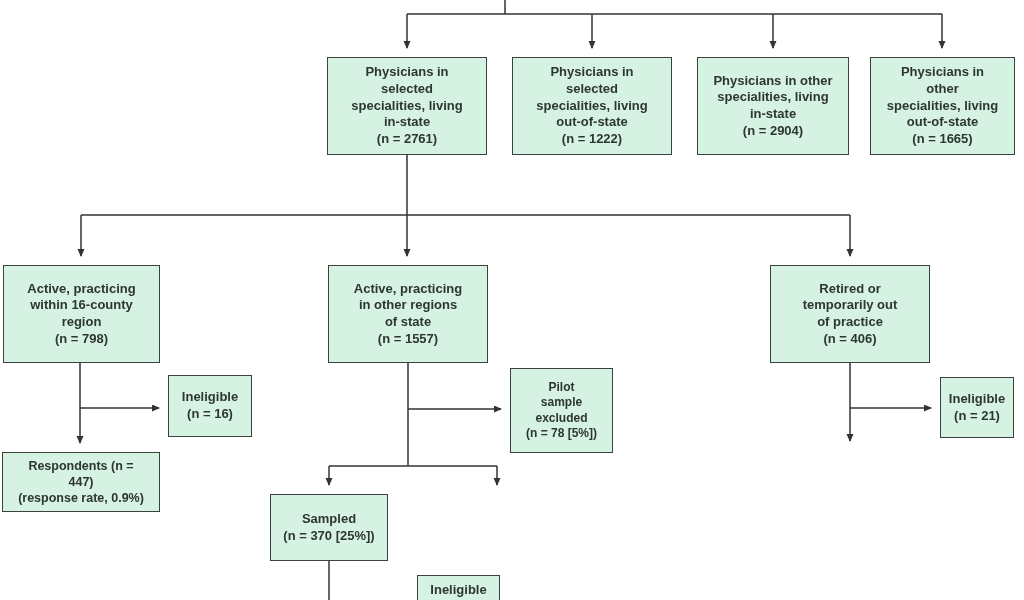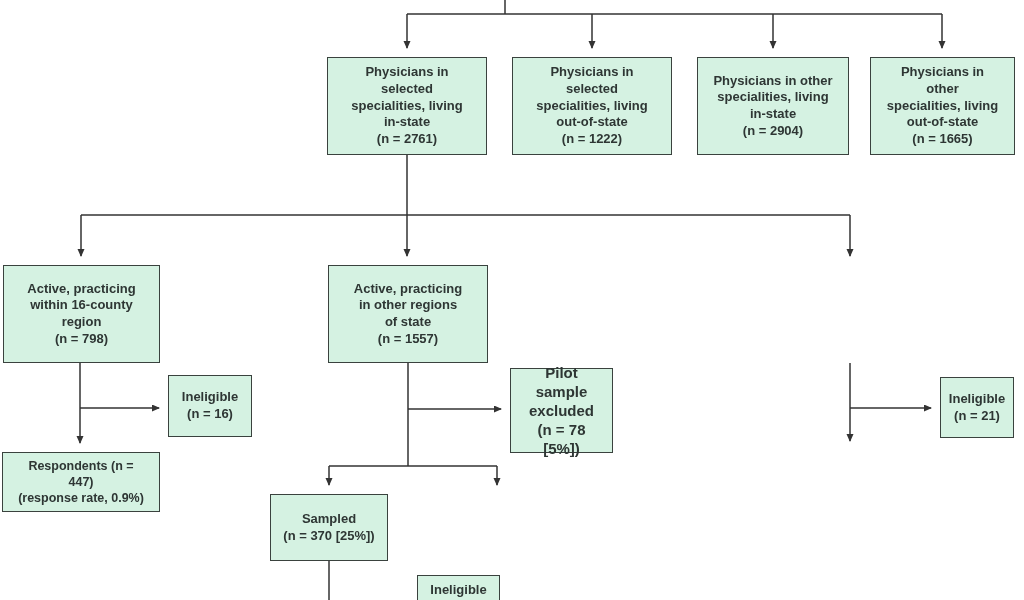--- a/index.html
+++ b/index.html
@@ -38,21 +38,21 @@
   .n-top1{left:327px;top:57px;width:160px;height:98px;}
   .n-top2{left:512px;top:57px;width:160px;height:98px;}
   .n-top3{left:697px;top:57px;width:152px;height:98px;}
   .n-top4{left:870px;top:57px;width:145px;height:98px;}
   
   .n-mid1{left:3px;top:265px;width:157px;height:98px;}
   .n-mid2{left:328px;top:265px;width:160px;height:98px;}
   .n-mid3{left:770px;top:265px;width:160px;height:98px;}
   
   .n-inel1{left:168px;top:375px;width:84px;height:62px;}
-  .n-pilot{left:510px;top:368px;width:103px;height:85px;font-size:15px;}
+  .n-pilot{left:510px;top:368px;width:103px;height:85px;font-size:12px;}
   .n-inel2{left:940px;top:377px;width:74px;height:61px;}
   
   .n-resp1{left:2px;top:452px;width:158px;height:60px;font-size:12.5px;}
   .n-resp2{left:770px;top:450px;width:162px;height:63px;font-size:12.5px;}
   .n-sampled{left:270px;top:494px;width:118px;height:67px;}
   .n-notsampled{left:438px;top:494px;width:120px;height:67px;}
   .n-inel3{left:417px;top:575px;width:83px;height:55px;align-items:flex-start;padding-top:6px;}
 </style>
 </head>
 <body>
@@ -112,20 +112,24 @@
 (n = 1665)</div>
 
   <div class="node n-mid1">Active, practicing
 within 16-county
 region
 (n = 798)</div>
   <div class="node n-mid2">Active, practicing
 in other regions
 of state
 (n = 1557)</div>
+  <div class="node n-mid3">Retired or
+temporarily out
+of practice
+(n = 406)</div>
 
   <div class="node n-inel1">Ineligible
 (n = 16)</div>
   <div class="node n-pilot">Pilot
 sample
 excluded
 (n = 78 [5%])</div>
   <div class="node n-inel2">Ineligible
 (n = 21)</div>
 

